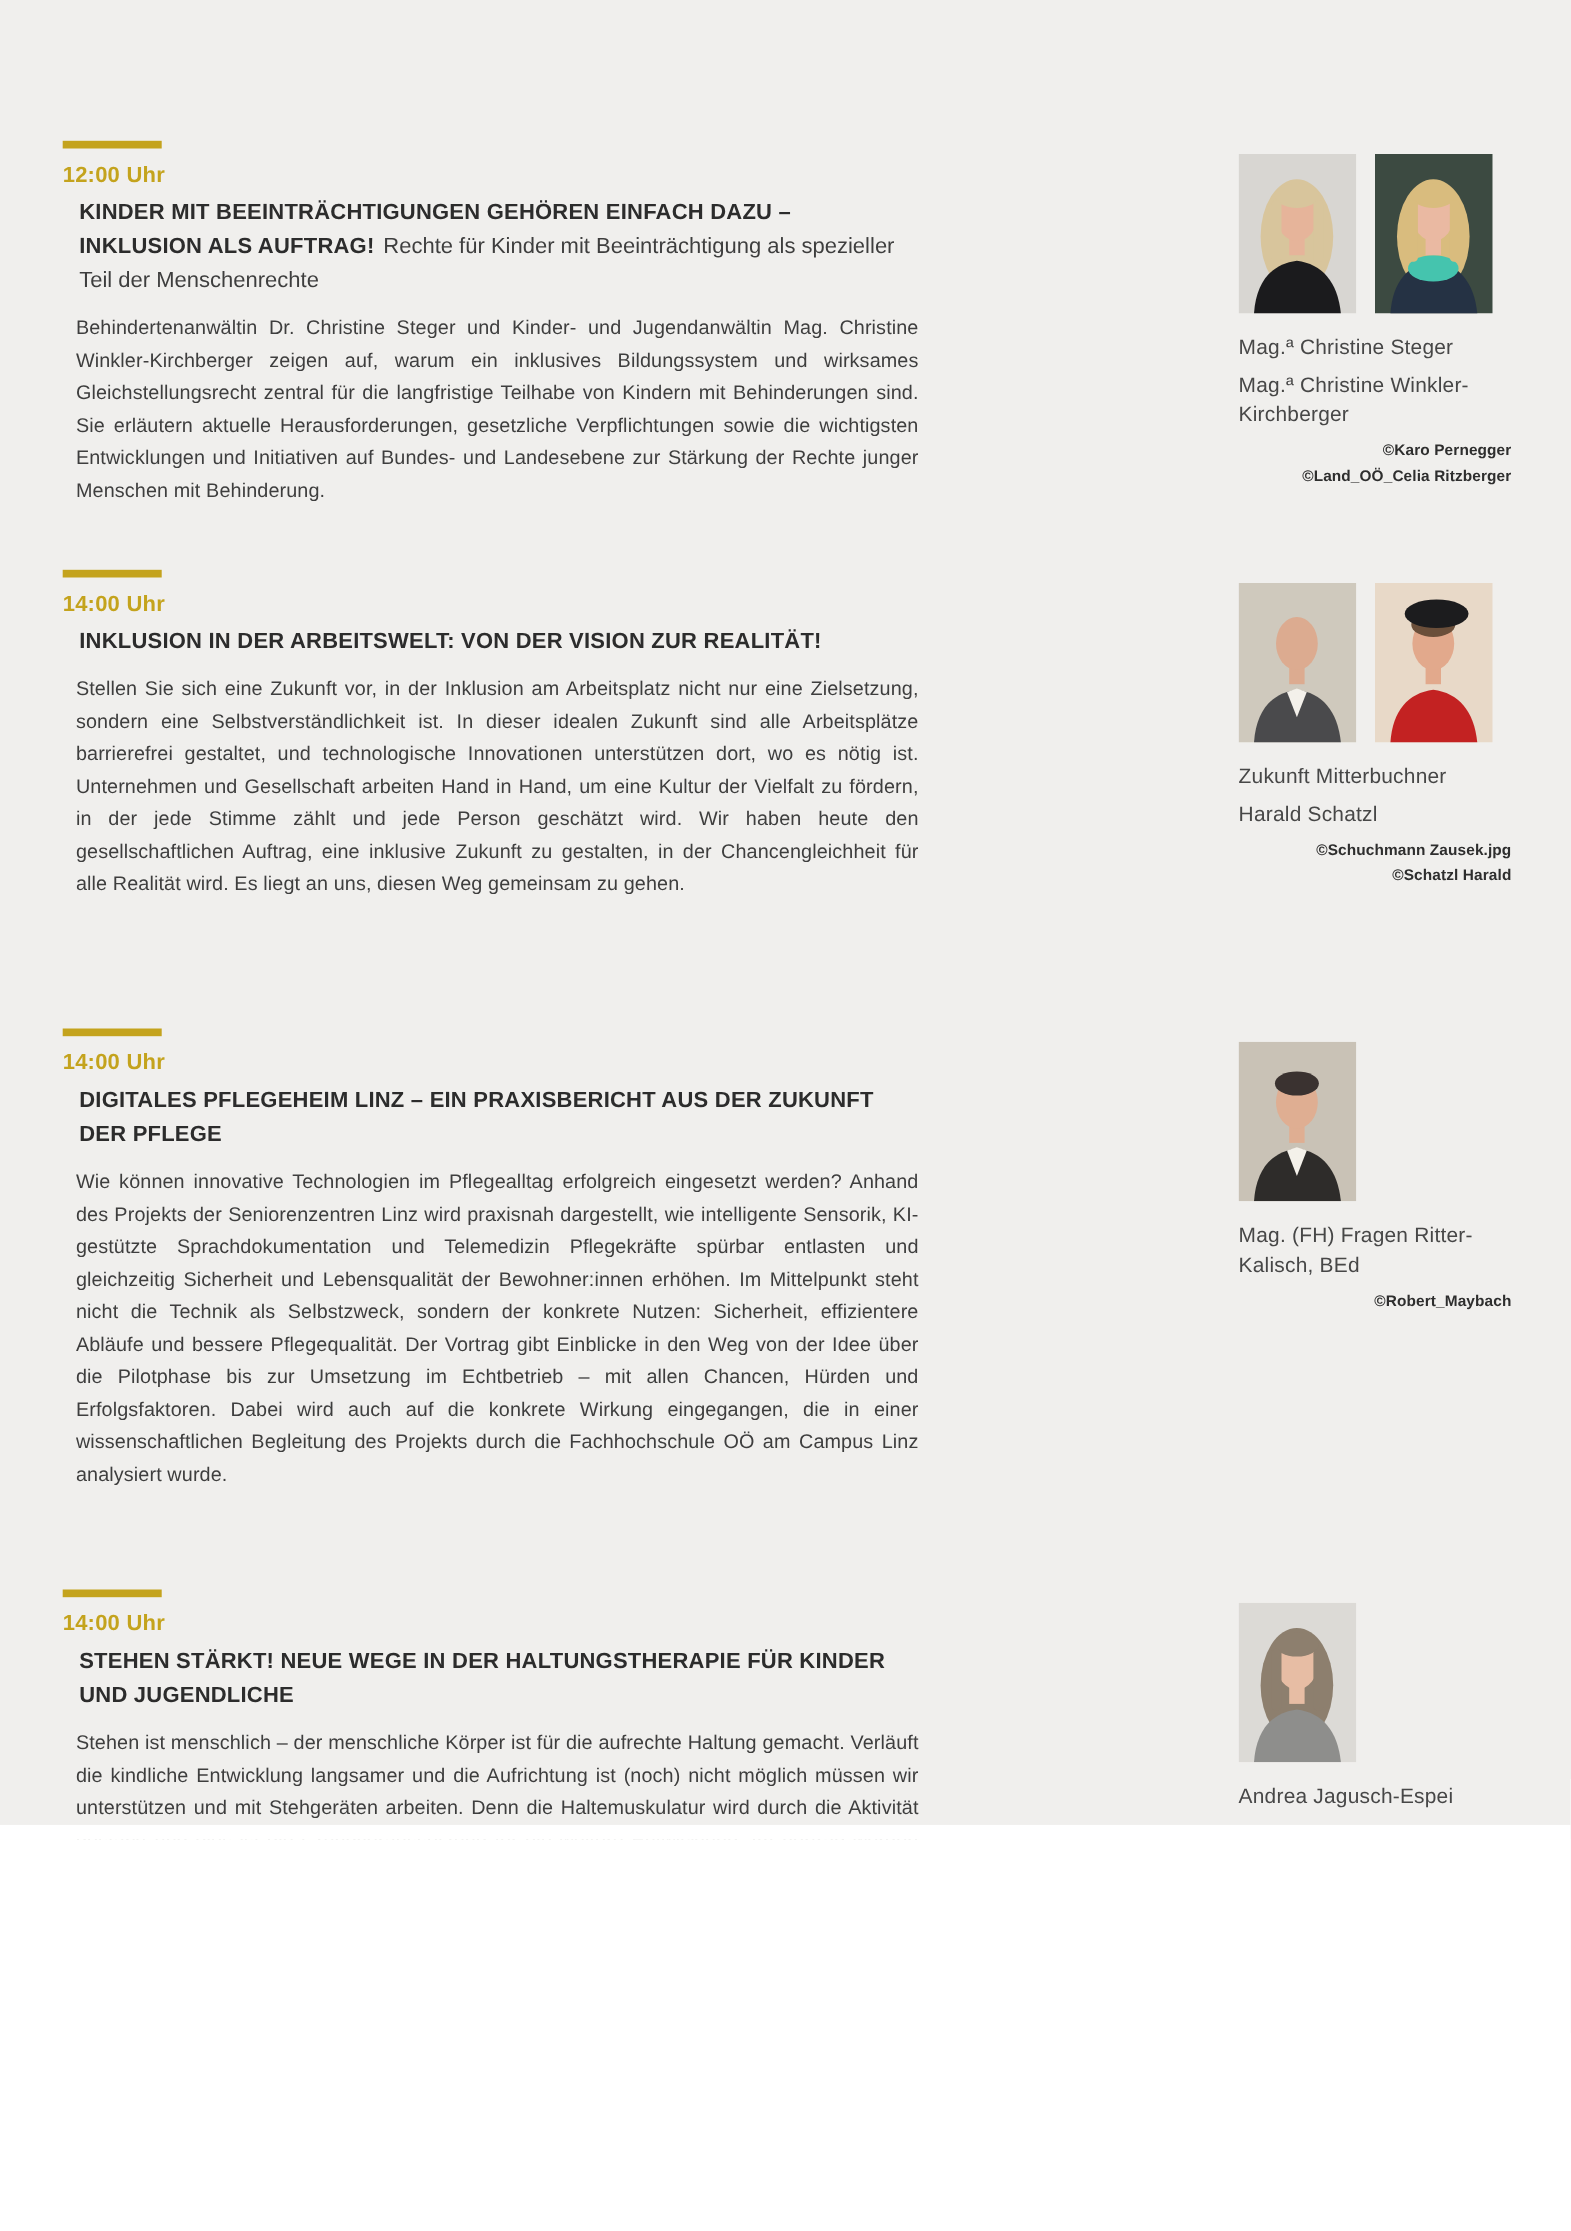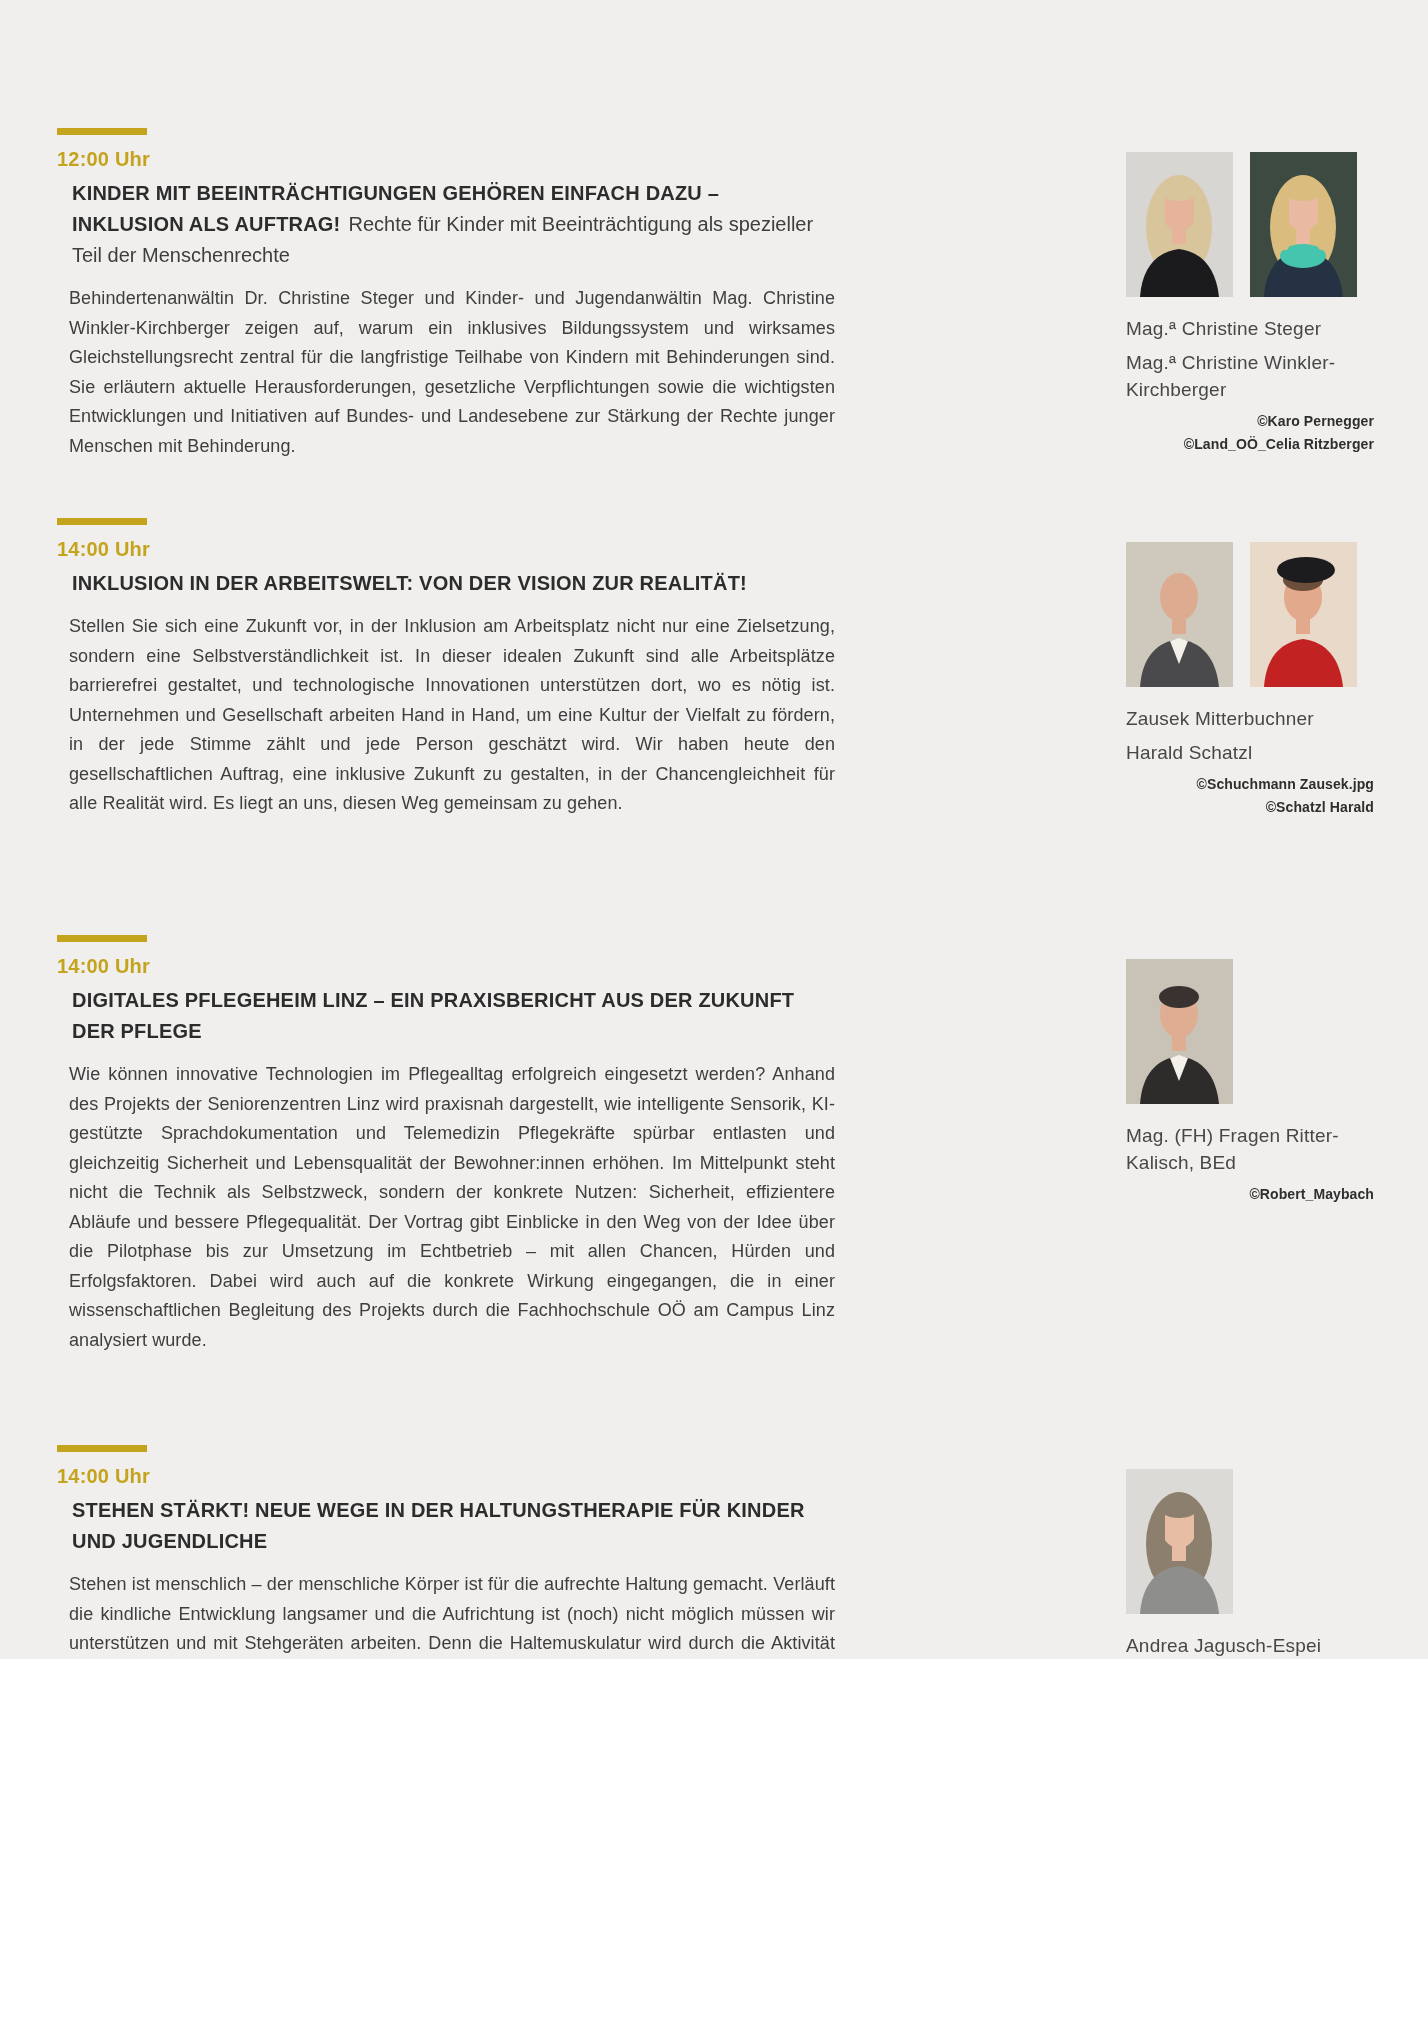--- a/index.html
+++ b/index.html
@@ -4,21 +4,21 @@
 <style>
   html,body{margin:0;padding:0;background:#fff;}
   .page{
     position:relative;width:1428px;height:1672px;background:#f0efed;
     font-family:"Liberation Sans",sans-serif;overflow:hidden;
     -webkit-font-smoothing:antialiased;
   }
   .footer-strip{position:absolute;left:0;right:0;bottom:0;height:13px;background:#ffffff;}
   .session{position:absolute;left:57px;width:1315px;}
   .left-col{position:absolute;left:0;top:0;width:790px;}
-  .right-col{position:absolute;left:1069px;top:24px;width:248px;}
+  .right-col{position:absolute;left:1069px;top:12px;width:248px;}
   .gold-bar{width:90px;height:7px;background:#c4a31d;}
   .time{margin-top:13px;font-size:20px;font-weight:700;color:#c4a31d;letter-spacing:.2px;}
   .title{margin:7px 15px 0;font-size:20px;line-height:31px;color:#2c2c2c;font-weight:700;letter-spacing:.2px;}
   .subtitle{font-weight:400;color:#3e3e3e;letter-spacing:0;margin-left:8px;}
   .desc{
     margin:13px 12px 0;font-size:18px;line-height:29.5px;color:#3e3e3e;
     text-align:justify;hyphens:none;letter-spacing:.1px;
   }
   .photos{display:flex;gap:17px;}
   .photo{width:107px;height:145px;display:block;flex:0 0 auto;}
@@ -94,21 +94,21 @@
             <svg viewBox="0 0 107 145" class="photo">
               <rect x="0" y="0" width="107" height="145" fill="#e8d9c8"></rect>
               <path d="M14,145 C16,116 30,100 53,97 C76,100 90,116 93,145 Z" fill="#c32222"></path>
               <rect x="46" y="74" width="14" height="18" fill="#e2a98c"></rect>
               <ellipse cx="53" cy="55" rx="19" ry="24" fill="#e2a98c"></ellipse>
               <ellipse cx="53" cy="38" rx="20" ry="11" fill="#6b4f3a"></ellipse>
               <ellipse cx="56" cy="28" rx="29" ry="13" fill="#1c1c1e"></ellipse>
             </svg>
           </div>
       <div class="names">
-            <div class="name">Zausek Mitterbuchner</div>
+            <div class="name">Zukunft Mitterbuchner</div>
             <div class="name">Harald Schatzl</div>
           </div>
       <div class="credits">
             <div class="credit">©Schuchmann Zausek.jpg</div>
             <div class="credit">©Schatzl Harald</div>
           </div>
     </div>
   </section>
 
   <section class="session" style="top: 935px;">

